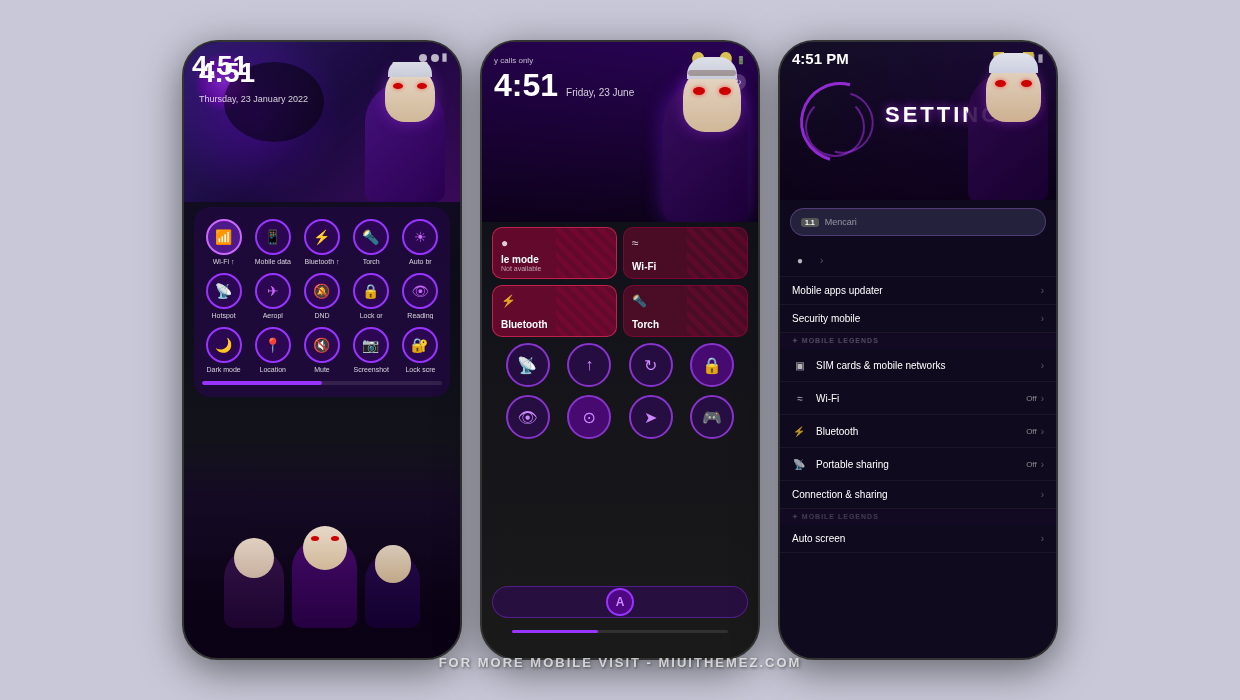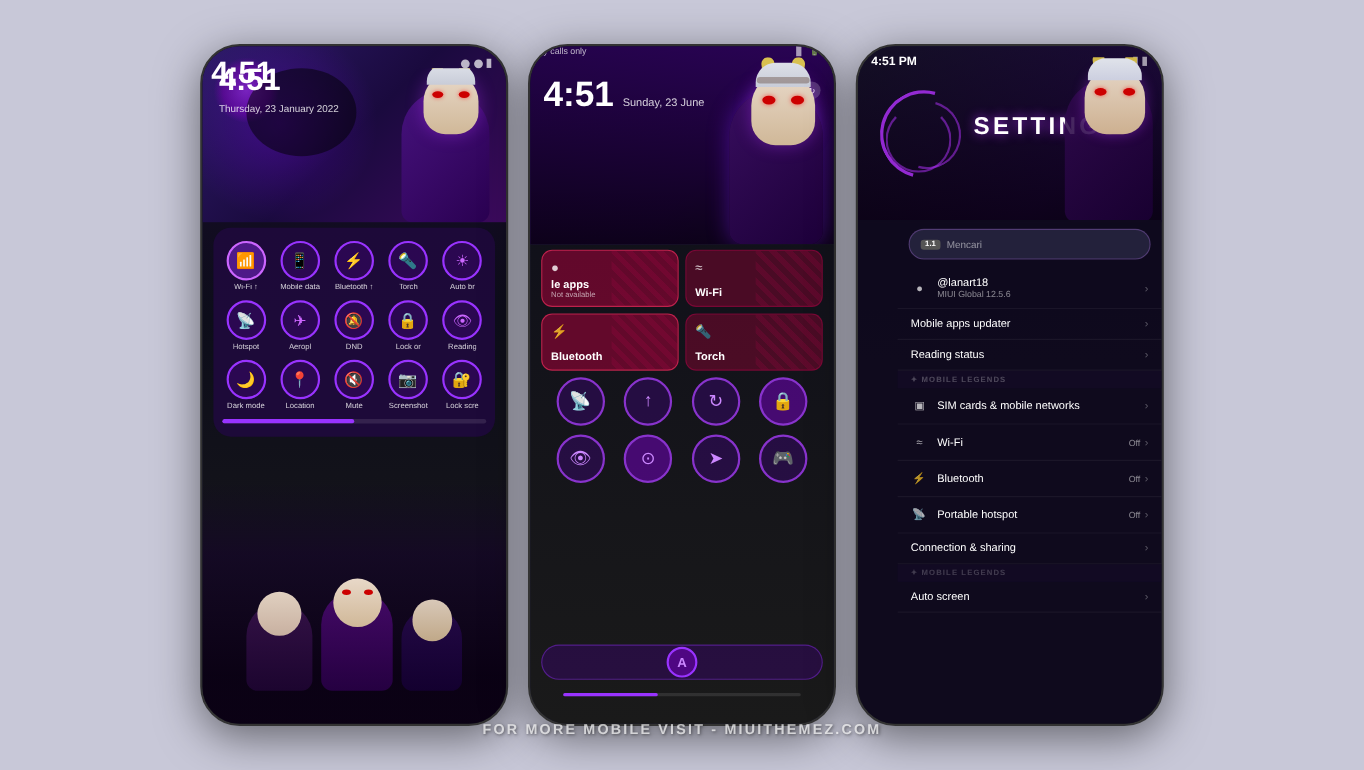--- a/index.html
+++ b/index.html
@@ -188,21 +188,21 @@
     .phone2-art {
       position: absolute;
       top: 0; left: 0; right: 0;
       height: 180px;
       background: linear-gradient(135deg, #1a0a3e 0%, #2d0a5e 60%, #1a1a2e 100%);
       overflow: hidden;
     }
 
     .phone2-topbar {
       position: absolute;
-      top: 0; left: 12px; right: 12px;
+      top: 14px; left: 12px; right: 12px;
       display: flex;
       justify-content: space-between;
       align-items: center;
     }
 
     .phone2-topbar-icons {
       display: flex;
       gap: 6px;
     }
 
@@ -376,21 +376,21 @@
     .phone3-statusbar {
       position: absolute;
       top: 8px; left: 12px; right: 12px;
       display: flex;
       justify-content: space-between;
       align-items: center;
     }
 
     .phone3-time-small {
       color: #fff;
-      font-size: 11px;
+      font-size: 15px;
       font-weight: bold;
     }
 
     .phone3-status-icons {
       display: flex;
       gap: 3px;
       align-items: center;
     }
 
     .phone3-swirl {
@@ -422,21 +422,20 @@
       font-size: 22px;
       font-weight: bold;
       letter-spacing: 3px;
       text-shadow: 0 0 10px rgba(180,50,255,0.8);
     }
 
     .phone3-content {
       position: absolute;
       top: 158px; left: 0; right: 0; bottom: 0;
       background: rgba(15, 10, 30, 0.95);
-      padding-left: 36px;
     }
 
     .settings-search {
       margin: 8px 10px;
       height: 28px;
       background: rgba(50, 50, 80, 0.6);
       border-radius: 14px;
       border: 1px solid rgba(150, 100, 200, 0.4);
       display: flex;
       align-items: center;
@@ -654,21 +653,21 @@
       <div class="phone2-topbar">
         <div style="color:rgba(255,255,255,0.7);font-size:8px;">y calls only</div>
         <div class="phone2-topbar-icons">
           <div style="color:rgba(255,255,255,0.6);font-size:8px;">▊</div>
           <div style="color:rgba(255,255,255,0.6);font-size:8px;">🔋</div>
         </div>
       </div>
 
       <div class="phone2-time-row">
         <div class="phone2-time">4:51</div>
-        <div class="phone2-date-text">Sunday, 23 June</div>
+        <div class="phone2-date-text">Friday, 23 June</div>
       </div>
 
       <div class="phone2-settings-icons">
         <div class="small-icon">⚙</div>
         <div class="small-icon">↻</div>
       </div>
 
       <div style="position:absolute;bottom:0;right:0;width:120px;height:170px;overflow:hidden;">
         <div style="position:absolute;bottom:0;right:10px;width:85px;height:140px;background:linear-gradient(135deg,rgba(60,15,100,0.85),rgba(30,0,60,0.95));border-radius:42px 42px 12px 12px;box-shadow:0 0 20px rgba(130,30,255,0.4);"></div>
         <div style="position:absolute;bottom:90px;right:17px;width:58px;height:65px;background:linear-gradient(180deg,#e8d8c8,#d0b898);border-radius:29px 29px 22px 22px;box-shadow:0 0 15px rgba(180,50,255,0.4);">
@@ -681,21 +680,21 @@
         </div>
       </div>
     </div>
 
     <div class="phone2-tiles">
 
       <div class="tiles-row">
         <div class="tile active-tile">
           <div class="tile-pattern"></div>
           <div class="tile-icon">●</div>
-          <div class="tile-label">le apps</div>
+          <div class="tile-label">le mode</div>
           <div class="tile-sublabel">Not available</div>
         </div>
         <div class="tile">
           <div class="tile-pattern"></div>
           <div class="tile-icon">≈</div>
           <div class="tile-label">Wi-Fi</div>
         </div>
       </div>
 
       <div class="tiles-row">
@@ -769,37 +768,33 @@
 
     <div class="phone3-content">
 
       <div class="settings-search">
         <div class="search-miui-badge">1.1</div>
         <div class="search-placeholder-text">Mencari</div>
       </div>
 
       <div class="settings-item">
         <div class="settings-item-icon">●</div>
-        <div class="settings-item-text">
-          <div class="settings-item-title">@lanart18</div>
-          <div class="settings-item-subtitle">MIUI Global 12.5.6</div>
-        </div>
         <div class="settings-arrow">›</div>
       </div>
 
       <div class="settings-item">
         <div class="settings-item-text">
           <div class="settings-item-title">Mobile apps updater</div>
         </div>
         <div class="settings-arrow">›</div>
       </div>
 
       <div class="settings-item">
         <div class="settings-item-text">
-          <div class="settings-item-title">Reading status</div>
+          <div class="settings-item-title">Security mobile</div>
         </div>
         <div class="settings-arrow">›</div>
       </div>
 
       <div class="miui-logo-banner">
         <div style="display:flex;align-items:center;gap:4px;">
           <div style="font-size:7px;color:rgba(255,255,255,0.25);font-weight:bold;letter-spacing:1px;">✦ MOBILE LEGENDS</div>
         </div>
       </div>
 
@@ -825,21 +820,21 @@
         <div class="settings-item-text">
           <div class="settings-item-title">Bluetooth</div>
         </div>
         <div class="settings-item-value">Off</div>
         <div class="settings-arrow">›</div>
       </div>
 
       <div class="settings-item">
         <div class="settings-item-icon">📡</div>
         <div class="settings-item-text">
-          <div class="settings-item-title">Portable hotspot</div>
+          <div class="settings-item-title">Portable sharing</div>
         </div>
         <div class="settings-item-value">Off</div>
         <div class="settings-arrow">›</div>
       </div>
 
       <div class="settings-item">
         <div class="settings-item-text">
           <div class="settings-item-title">Connection &amp; sharing</div>
         </div>
         <div class="settings-arrow">›</div>

